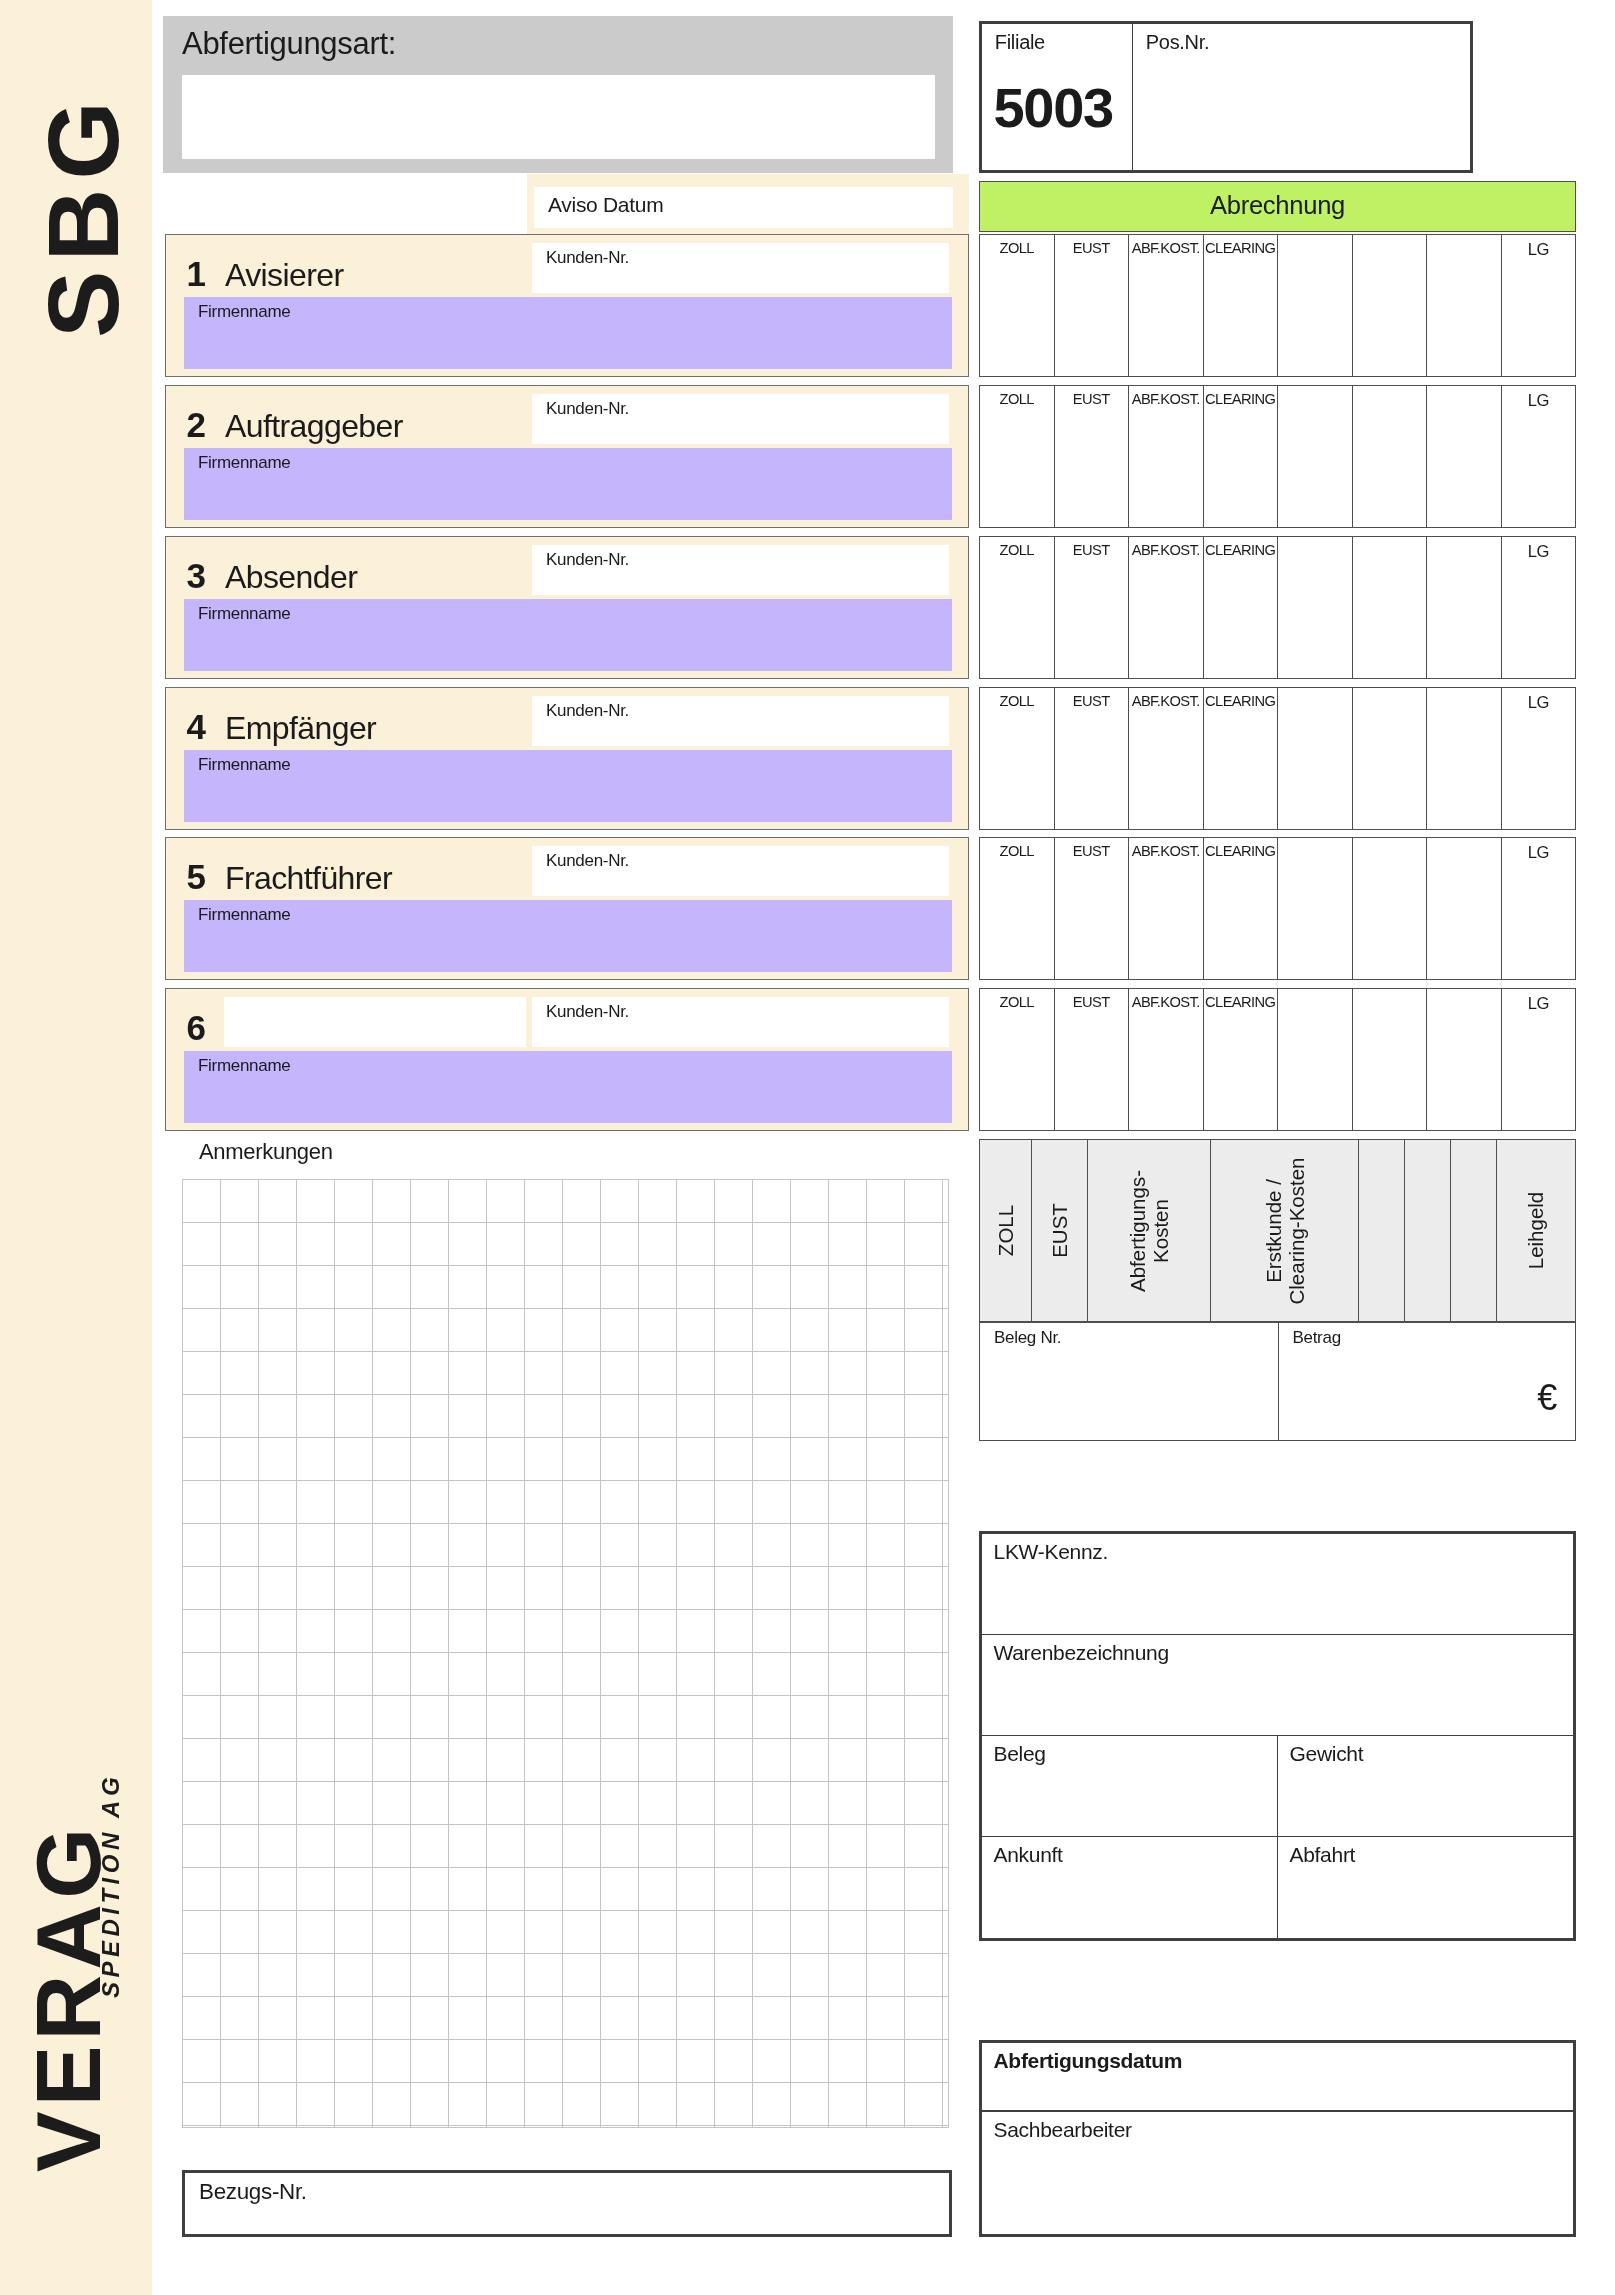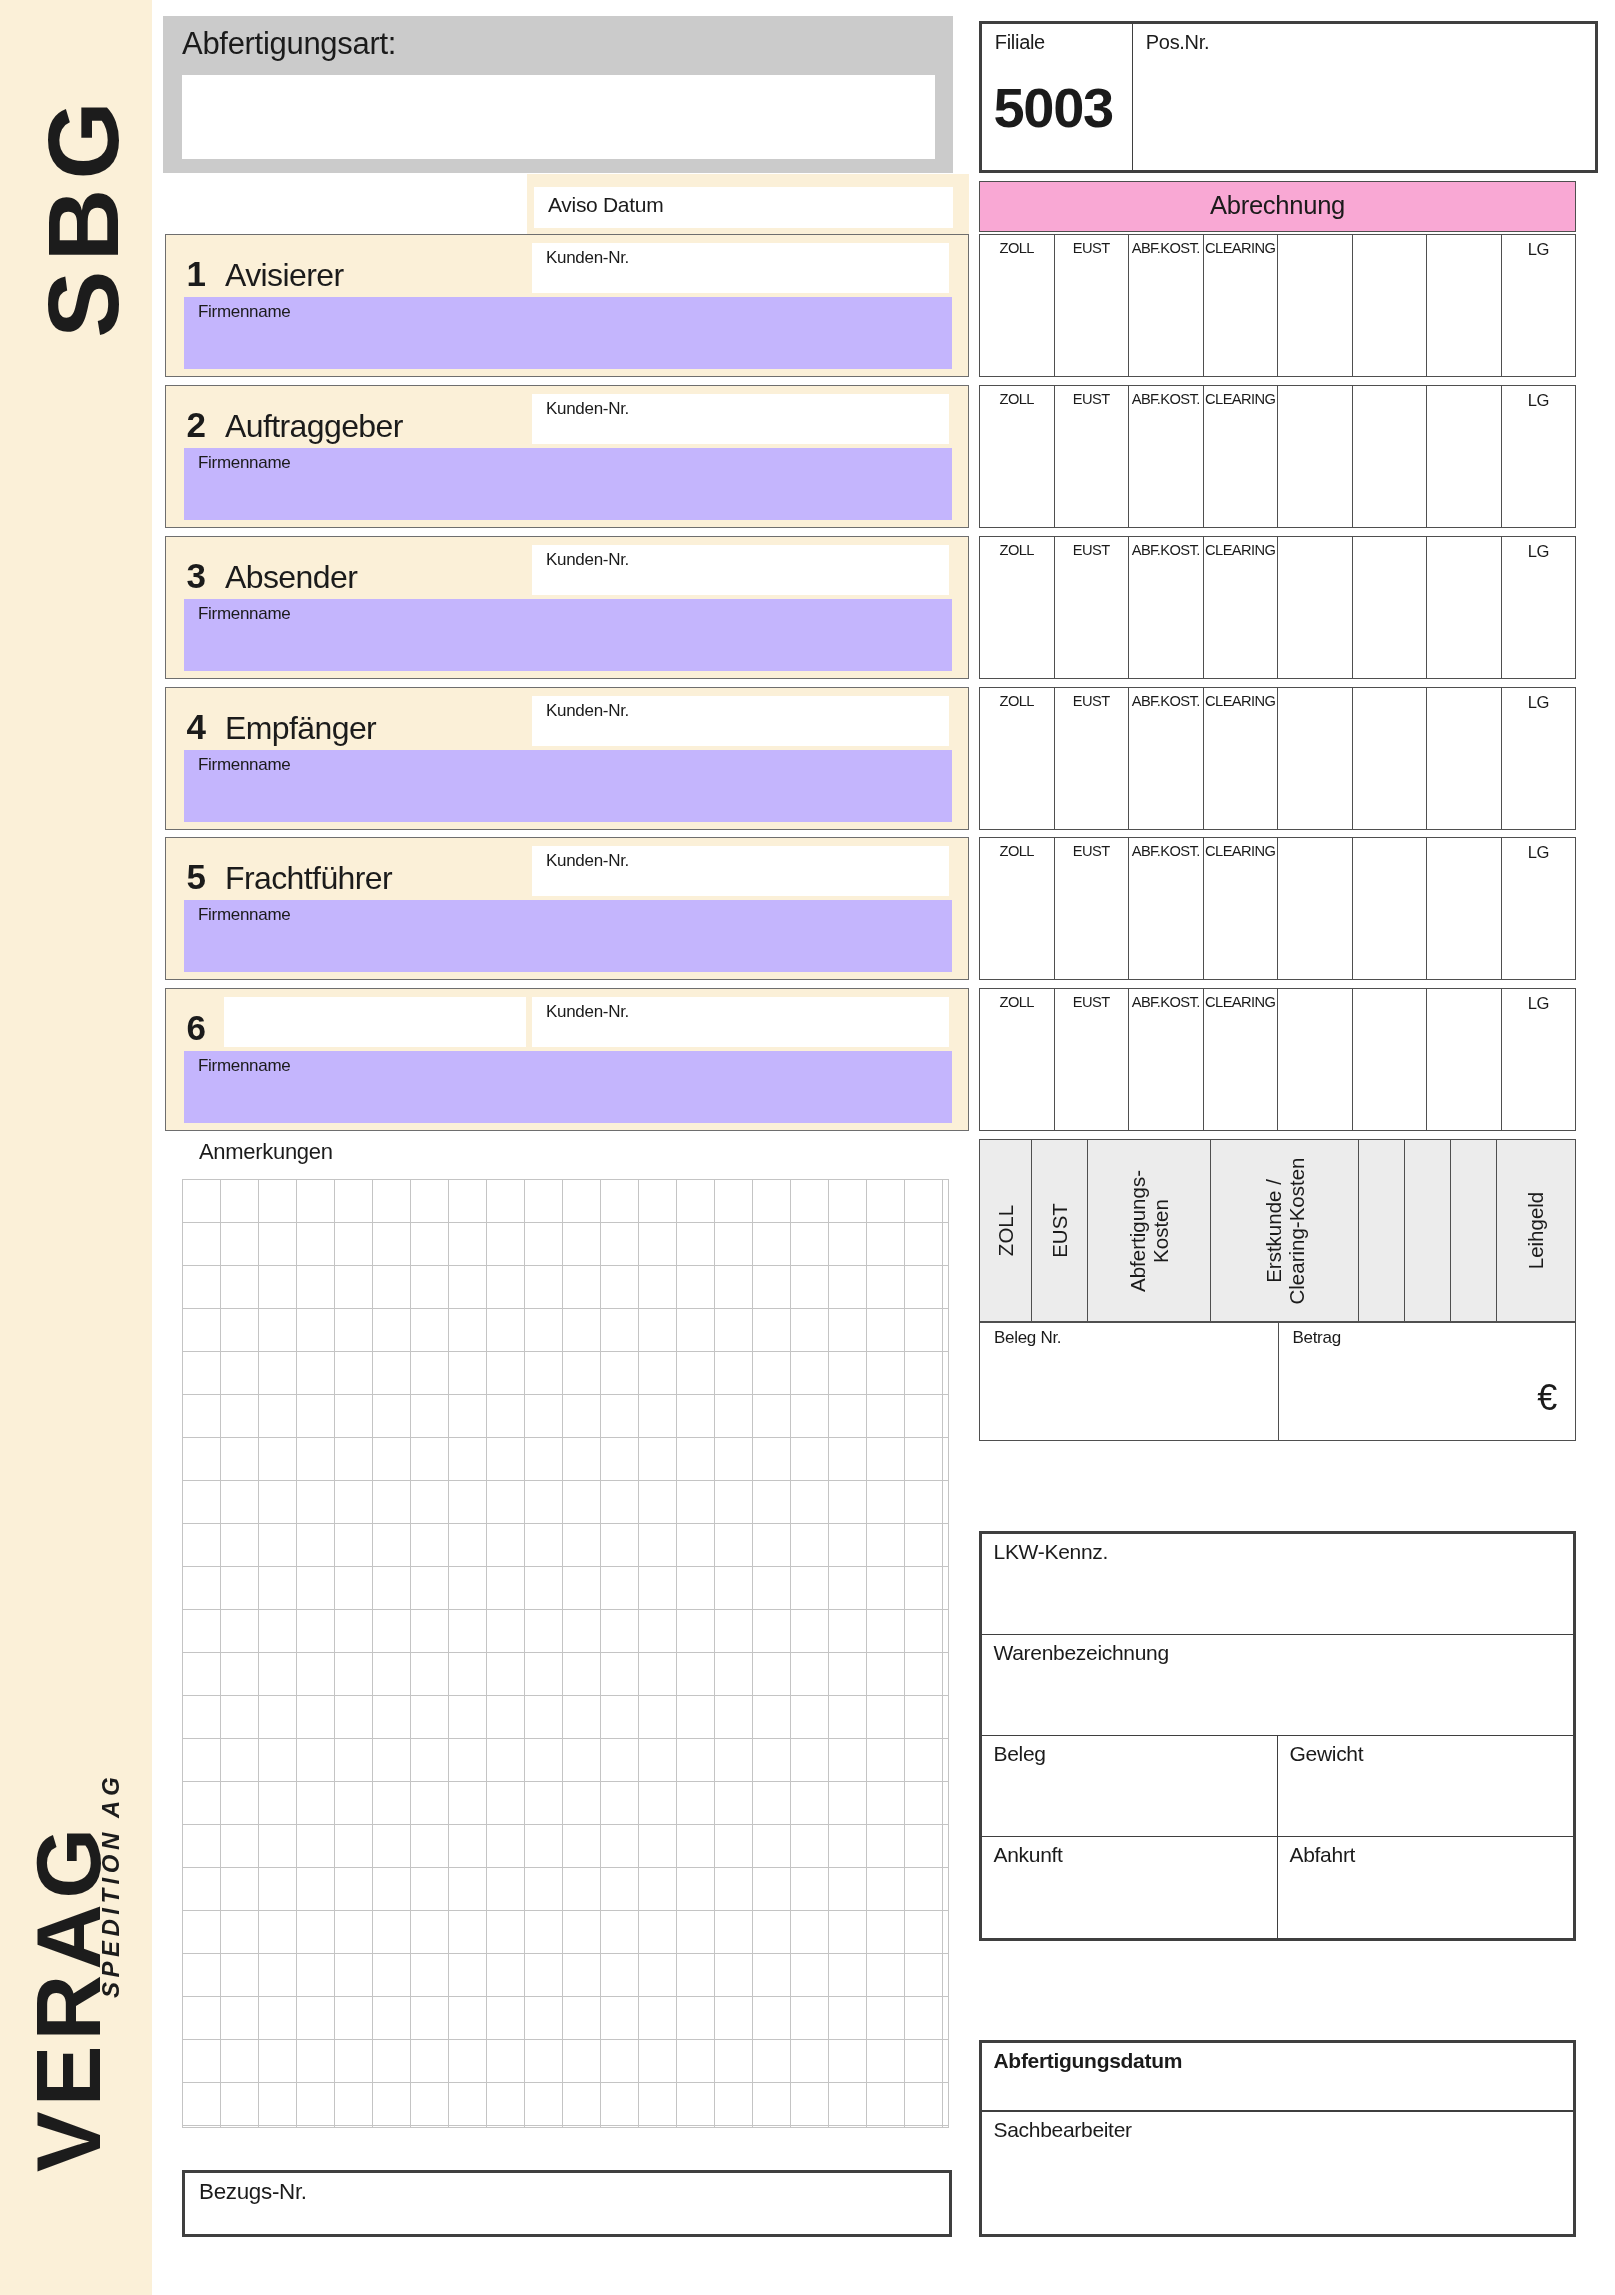--- a/index.html
+++ b/index.html
@@ -18,34 +18,34 @@
   .verag{left:-116px;top:1959px;width:368px;height:77px;font-size:91px;
        font-weight:bold;line-height:77px;letter-spacing:5.1px;}
   .sped{left:-11px;top:1872px;width:242px;height:27px;font-size:24px;
        font-weight:bold;font-style:italic;line-height:27px;letter-spacing:4.5px;}
 
   
   .hdr{left:163px;top:16px;width:790px;height:157px;background:#CBCBCB;}
   .hdr-label{left:19px;top:10.2px;font-size:31px;}
   .hdr-input{left:19px;top:59px;width:753px;height:84px;background:#fff;}
 
-  .filiale-box{left:979px;top:20.5px;width:619px;height:152px;background:#fff;
+  .filiale-box{left:979px;top:20.5px;width:494px;height:152px;background:#fff;
        border:3.2px solid #3F3F3F;display:flex;}
   .filiale-cell{position:relative;width:150px;border-right:1.9px solid #3F3F3F;}
   .posnr-cell{position:relative;flex:1;}
   .small-lbl{position:absolute;left:12.8px;top:7.7px;font-size:20px;}
   .filiale-val{position:absolute;left:11.5px;top:51px;font-size:56px;font-weight:bold;letter-spacing:-1.3px;}
 
   
   .aviso{left:527px;top:174px;width:442px;height:60px;background:#FBF0D8;}
   .aviso-input{left:7px;top:12.8px;width:419px;height:41px;background:#fff;}
   .aviso-lbl{left:14px;top:6.4px;font-size:21px;}
 
   
-  .ab-title{left:979px;top:181px;width:597px;height:51px;background:#f9a8d4;
+  .ab-title{left:979px;top:181px;width:597px;height:51px;background:#bef264;
        border:1.9px solid #4F4F4F;text-align:center;font-size:25.6px;line-height:47px;}
   .ablock{left:979px;width:597px;height:143px;background:#fff;
        border:1.9px solid #4F4F4F;display:flex;}
   .acell{flex:1;border-right:1.3px solid #4F4F4F;text-align:center;
        padding-top:5.1px;font-size:14.7px;letter-spacing:-0.6px;}
   .acell:last-child{border-right:none;font-size:16.6px;}
   .vblock{left:979px;top:1139px;width:597px;height:183px;background:#ECECEC;
        border:1.9px solid #4F4F4F;display:flex;}
   .vcell{flex:1;border-right:1.3px solid #4F4F4F;display:flex;
        align-items:center;justify-content:center;}

